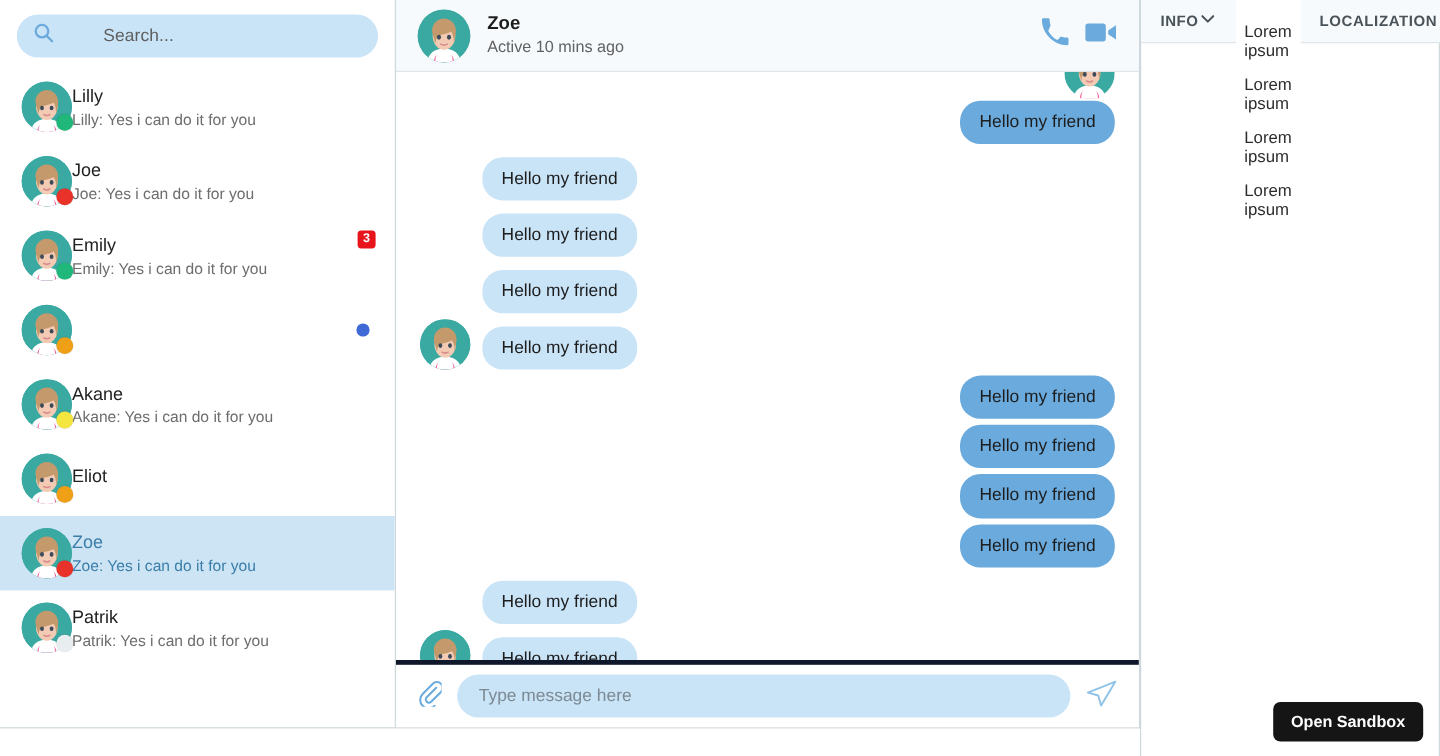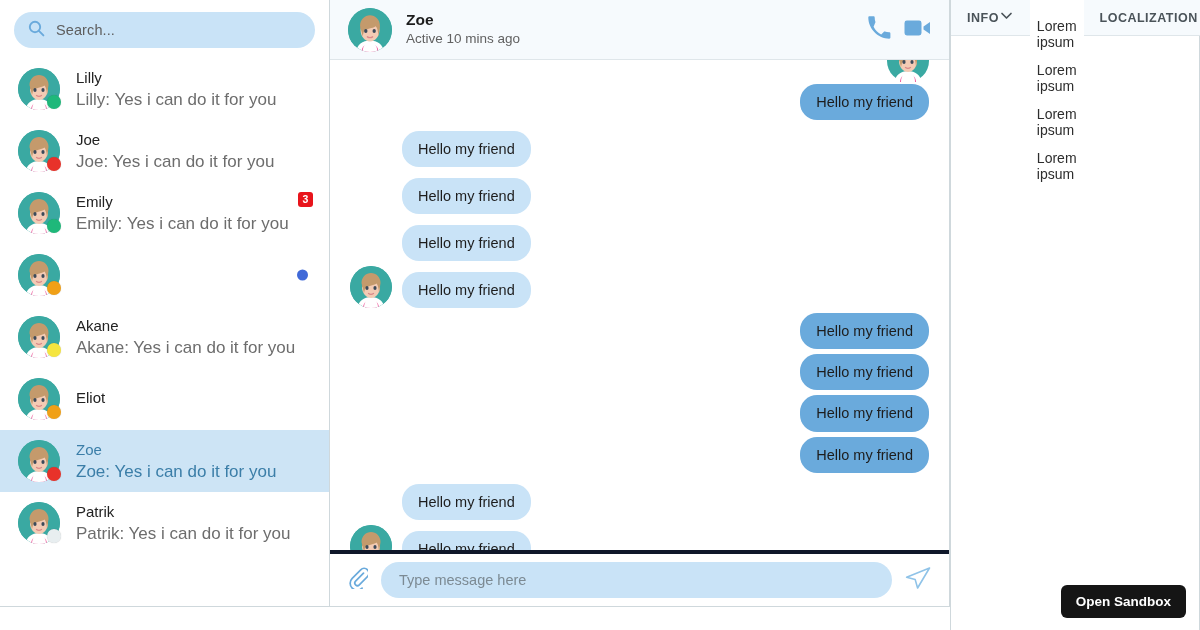--- a/index.html
+++ b/index.html
@@ -47,32 +47,32 @@
     gap: 11px;
     cursor: text;
   }
 
   .search-icon { flex: 0 0 auto; display: block; }
 
   .search-placeholder {
     color: #5e5e5e;
     font-size: 14.5px;
     letter-spacing: 0.1px;
+    margin-left: 30px;
   }
 
   .contact-list {
     flex: 1;
     overflow: hidden;
   }
 
   .contact {
     display: flex;
     align-items: center;
     padding: 9px 14px 9px 18px;
-    gap: 16px;
     cursor: pointer;
     position: relative;
     height: 62px;
   }
 
   .contact.selected { background: #cde4f5; }
 
   .avatar-wrap {
     position: relative;
     flex: 0 0 auto;
@@ -104,21 +104,21 @@
   .contact-name {
     font-size: 15px;
     color: #222222;
     line-height: 1.35;
     margin-bottom: 1px;
   }
 
   .contact.selected .contact-name { color: #3b7ea8; }
 
   .contact-preview {
-    font-size: 17px;
+    font-size: 13px;
     color: #6d6d6d;
     white-space: nowrap;
     overflow: hidden;
     text-overflow: ellipsis;
   }
 
   .contact.selected .contact-preview { color: #3b7ea8; }
 
   .badge {
     position: absolute;

